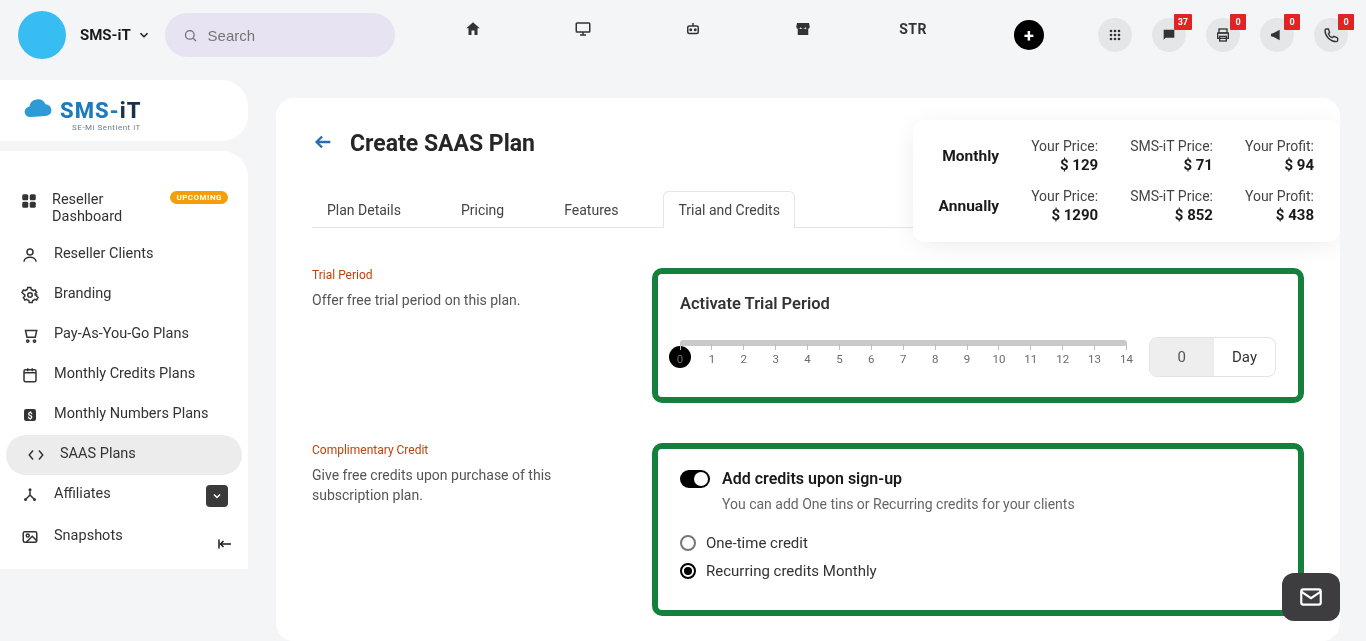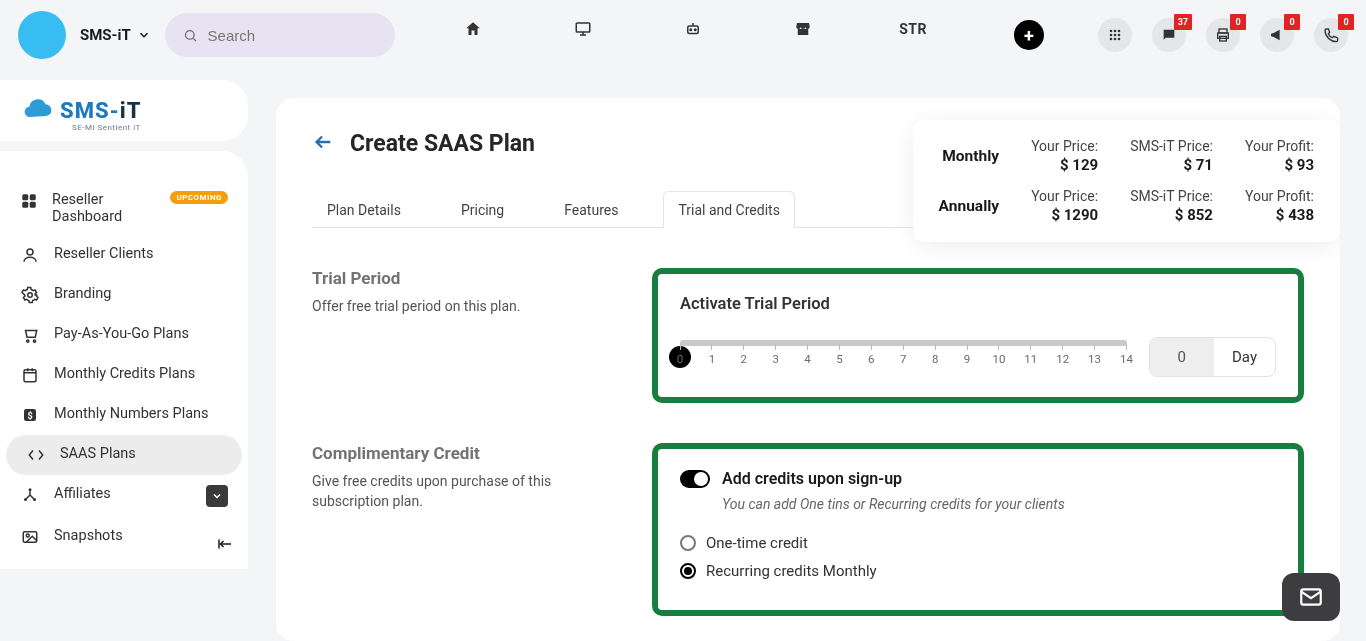--- a/index.html
+++ b/index.html
@@ -57,42 +57,42 @@
 .price-card .col .v{font-size:15px;font-weight:700;margin-top:2px;}
 
 
 .tabs{display:flex;gap:30px;border-bottom:1px solid #e5e5e5;margin-top:34px;}
 .tab{padding:10px 14px;font-size:14px;color:#444;cursor:pointer;border:1px solid transparent;border-bottom:none;border-top-left-radius:6px;border-top-right-radius:6px;margin-bottom:-1px;}
 .tab.active{border-color:#e5e5e5;background:#fff;}
 
 
 .frow{display:flex;gap:40px;margin-top:40px;}
 .fside{width:300px;}
-.fside h3{font-size:17px;font-weight:700;color:#737373;margin-bottom:8px;}
+.fside h3{font-size:12px;font-weight:400;color:#c2410c;margin-bottom:8px;}
 .fside p{font-size:14px;color:#555;line-height:1.45;}
 .fmain{flex:1;border:6px solid #15803d;border-radius:10px;padding:20px 22px;}
 .fmain h4{font-size:16.5px;font-weight:600;color:#333;margin-bottom:24px;}
 
 
 .slider{position:relative;display:flex;align-items:center;gap:22px;}
 .track{flex:1;position:relative;}
 .rail{height:6px;background:#c9c9c9;border-radius:4px;}
 .thumb{position:absolute;left:0;top:50%;transform:translate(-50%,-50%);width:22px;height:22px;border-radius:50%;background:#000;}
 .ticks{position:absolute;left:0;right:0;top:12px;display:flex;justify-content:space-between;}
 .ticks span{font-size:11.5px;color:#6b6b6b;position:relative;width:0;display:flex;justify-content:center;}
 .ticks span::before{content:"";position:absolute;top:-8px;width:1px;height:6px;background:#bdbdbd;}
 .valbox{display:flex;align-items:center;border:1px solid #e3e3e3;border-radius:8px;overflow:hidden;}
 .valbox .num{background:#eee;padding:10px 28px;font-size:15px;color:#555;}
 .valbox .unit{padding:10px 18px;font-size:15px;color:#333;}
 
 
 .toggle-row{display:flex;align-items:center;gap:12px;}
 .toggle{width:30px;height:18px;background:#000;border-radius:10px;position:relative;}
 .toggle::after{content:"";position:absolute;right:2px;top:2px;width:14px;height:14px;background:#fff;border-radius:50%;}
-.subtext{font-size:14px;color:#666;margin:8px 0 22px 42px;font-style:italic;}
+.subtext{font-size:14px;color:#666;margin:8px 0 22px 42px;}
 .radio-row{display:flex;align-items:center;gap:10px;font-size:15px;color:#333;margin:10px 0;}
 .radio{width:16px;height:16px;border:2px solid #777;border-radius:50%;position:relative;}
 .radio.checked{border-color:#000;}
 .radio.checked::after{content:"";position:absolute;inset:2px;background:#000;border-radius:50%;}
 
 
 .mailbtn{position:absolute;right:26px;bottom:20px;width:58px;height:48px;background:#3d3d3f;border-radius:12px;display:flex;align-items:center;justify-content:center;cursor:pointer;z-index:5;}
 .mailbtn svg{width:26px;height:26px;color:#fff;}
 </style>
 </head>
@@ -322,21 +322,21 @@
     <div class="col">
         <div class="h">Your Price:</div>
         <div class="v">$ 129</div>
       </div>
     <div class="col">
         <div class="h">SMS-iT Price:</div>
         <div class="v">$ 71</div>
       </div>
     <div class="col">
         <div class="h">Your Profit:</div>
-        <div class="v">$ 93</div>
+        <div class="v">$ 94</div>
       </div>
 
     <div class="lbl">Annually</div>
     <div class="col">
         <div class="h">Your Price:</div>
         <div class="v">$ 1290</div>
       </div>
     <div class="col">
         <div class="h">SMS-iT Price:</div>
         <div class="v">$ 852</div>

